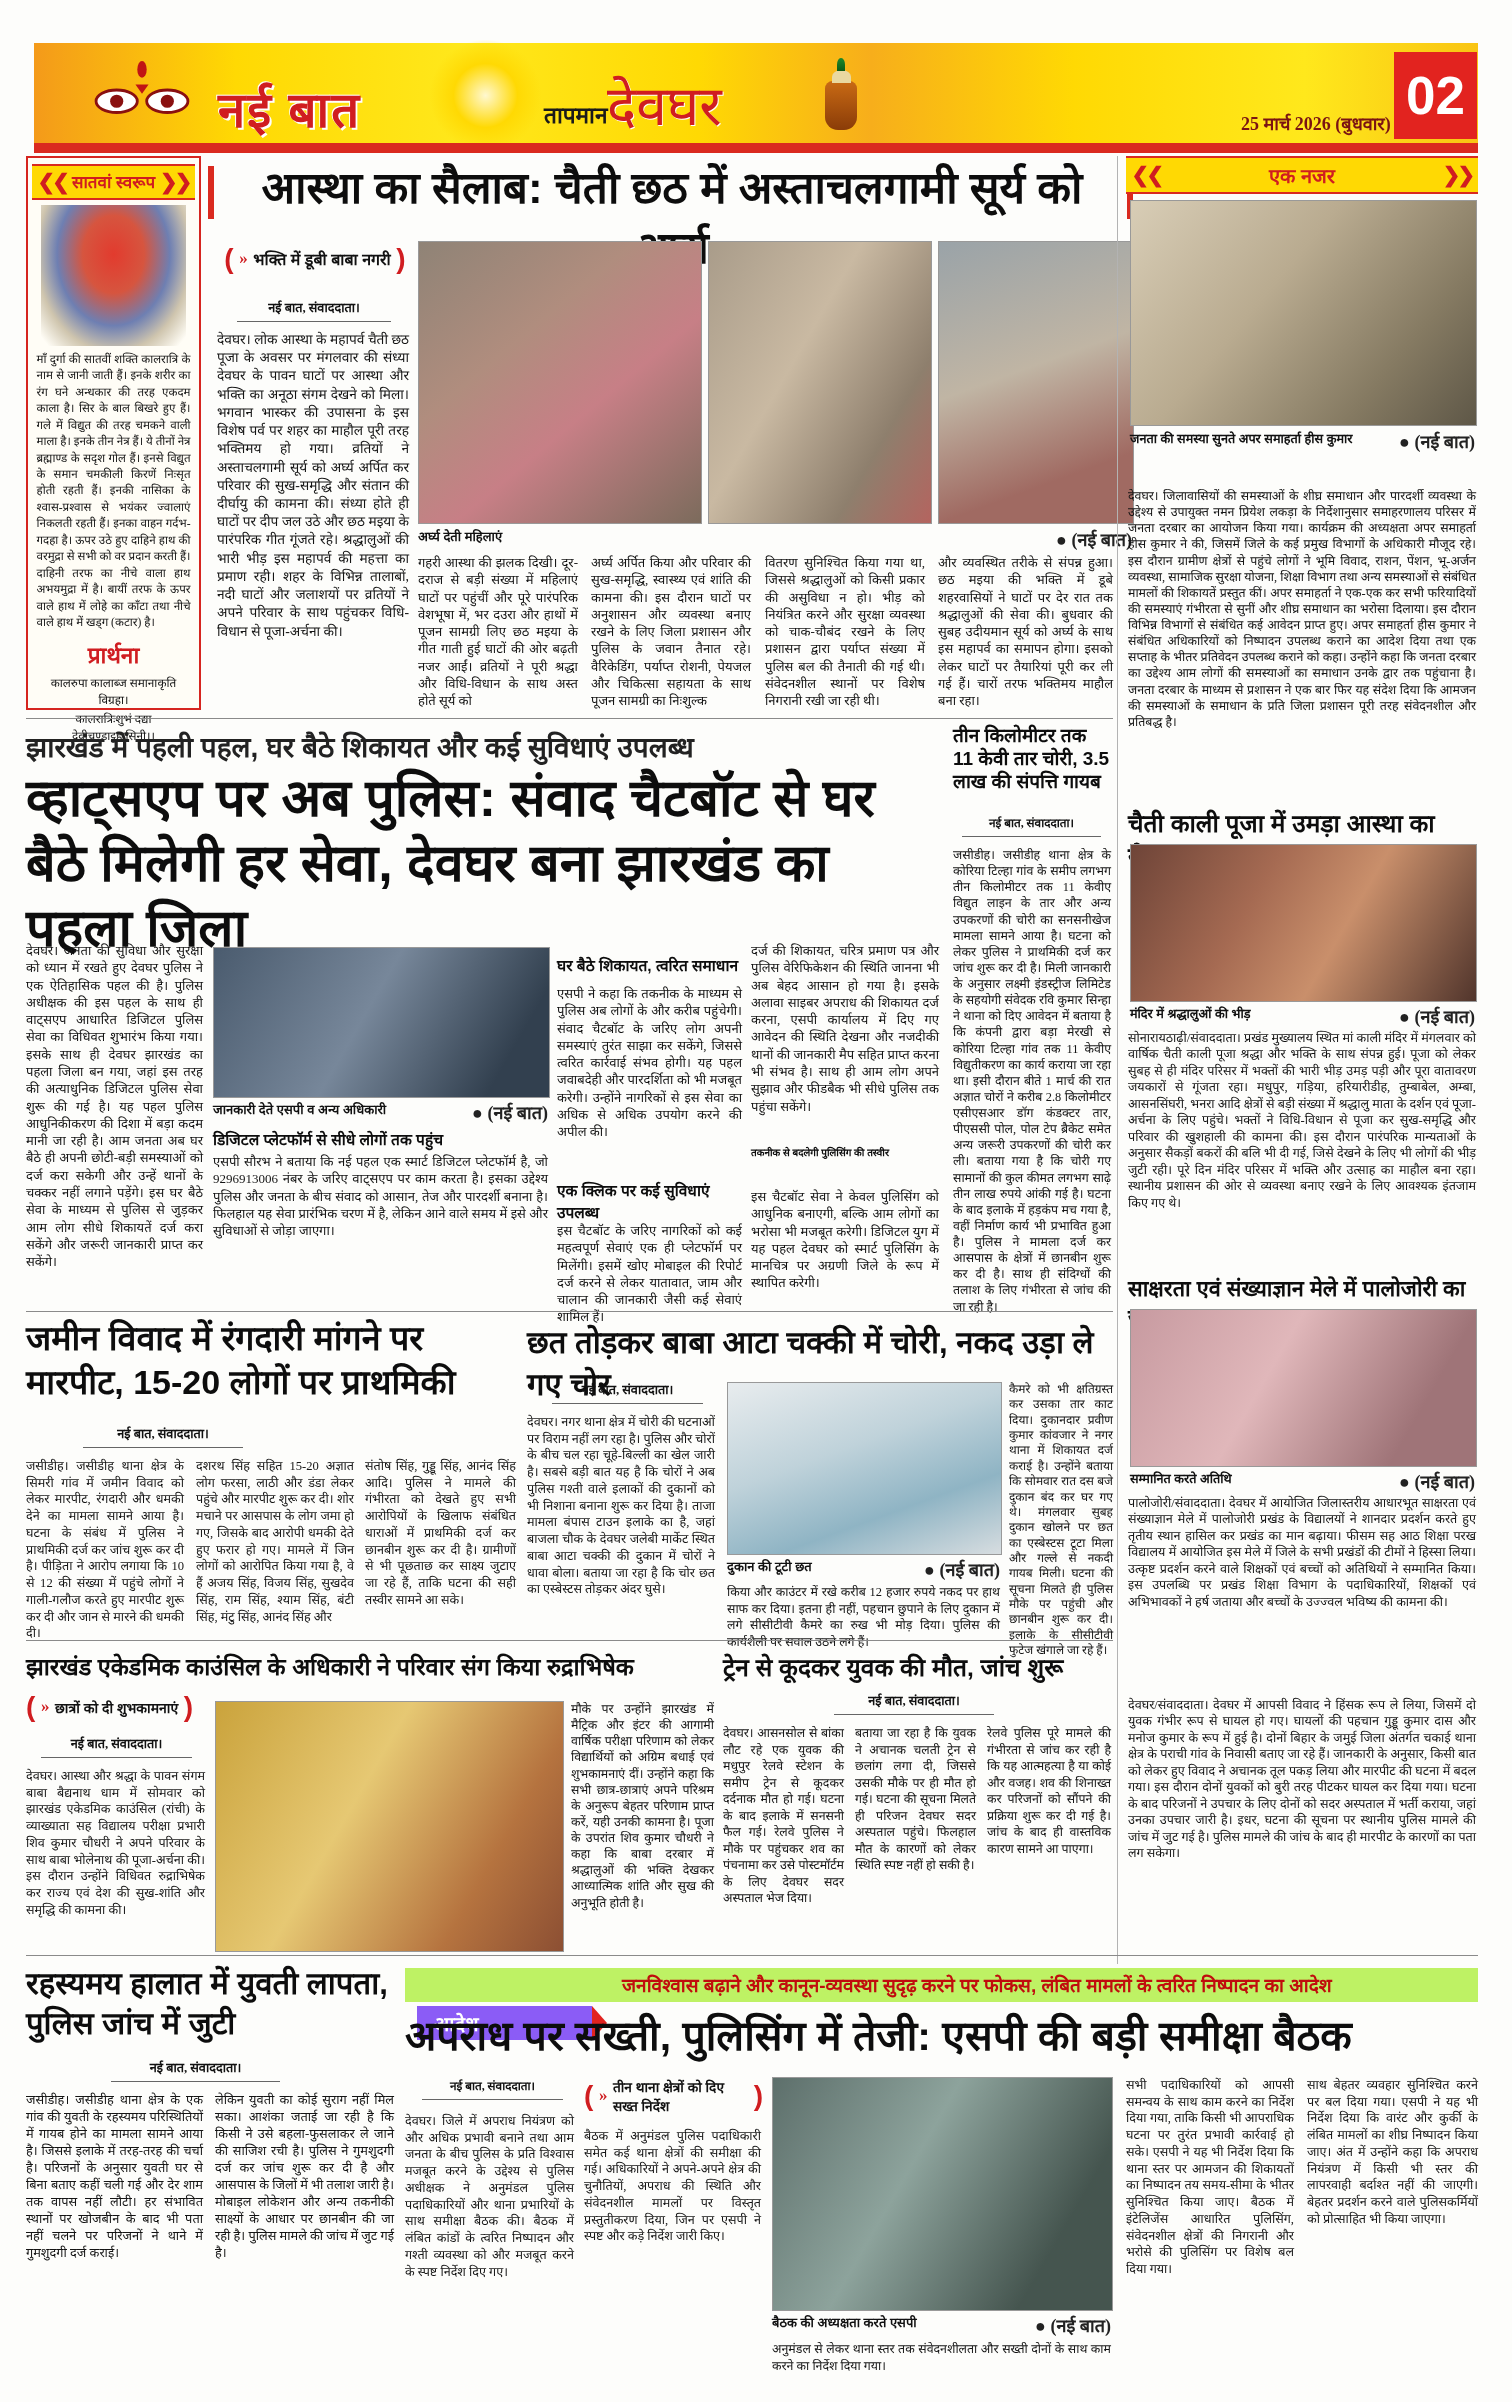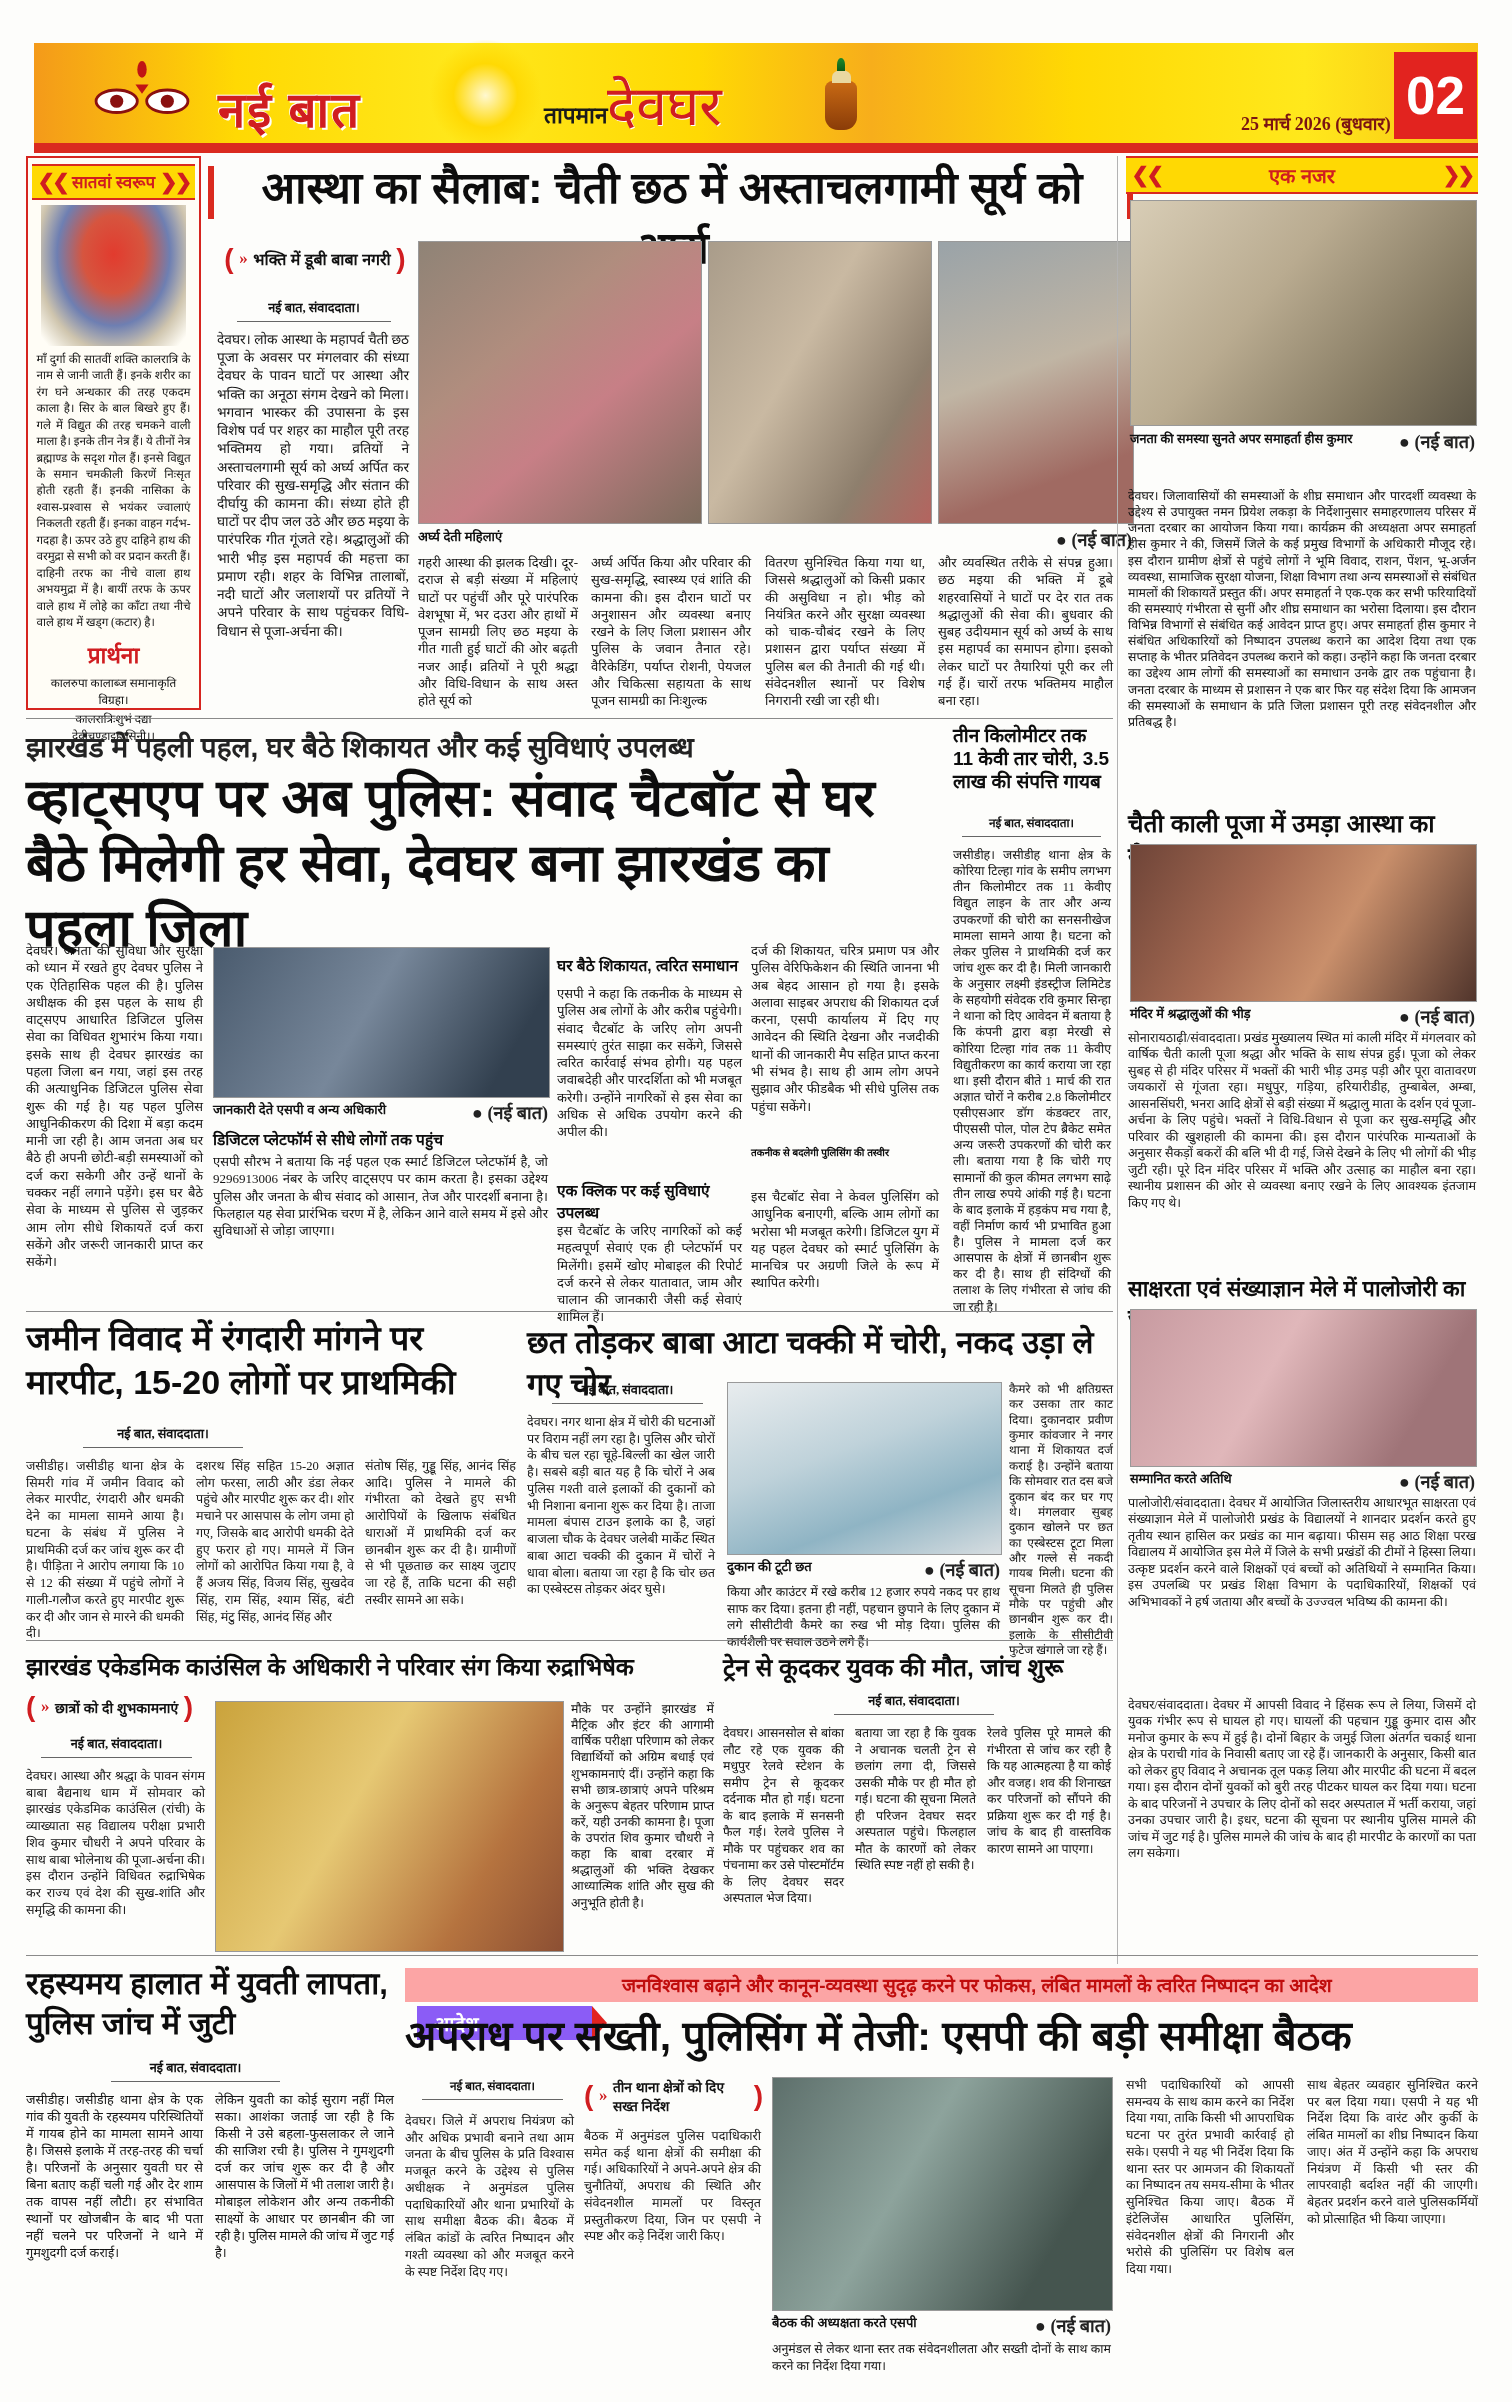--- a/index.html
+++ b/index.html
@@ -47,21 +47,21 @@
   .kickbox .brk{color:#d01d20;font-size:28px;font-weight:bold;font-family:"Liberation Sans",sans-serif;line-height:1;}
   .kickbox .arr{color:#d01d20;font-weight:bold;font-size:17px;}
   .kickbox .ktext{font-family:"Liberation Sans",sans-serif;font-weight:bold;font-size:16px;color:#111;}
   .vrule{background:#b3b3b3;width:0.9px;}
   .hrule{background:#8a8a8a;height:0.9px;}
   .sidebar{border:2.8px solid #d6251f;background:#fffdf6;}
   .goddess{background:radial-gradient(ellipse at 50% 35%,#e23b2e 0%,#d6553f 30%,#6e7fb2 55%,#cfc5ae 75%,#fffdf6 95%);}
   .prayer-h{color:#d01d20;font-family:"Liberation Sans",sans-serif;font-weight:bold;font-size:22.6px;text-align:center;}
   .order-label{background:#8b5cf6;color:#fff;font-family:"Liberation Sans",sans-serif;font-weight:bold;font-size:20px;display:flex;align-items:center;padding-left:17px;position:relative;margin-left:12px;}
   .order-label:after{content:"";position:absolute;right:-15px;top:0;border-top:17px solid transparent;border-bottom:17px solid transparent;border-left:15px solid #e2231f;}
-  .ybanner{background:#fca5a5;display:flex;align-items:center;}
+  .ybanner{background:#bef264;display:flex;align-items:center;}
   .ybanner .ytext{color:#c00d0d;font-family:"Liberation Sans",sans-serif;font-weight:bold;font-size:19px;padding-left:217px;}
   .redbar{background:#da2a1f;width:5.6px;}
 </style>
 </head>
 <body>
 
 <div class="page">
 
   <header class="abs masthead">
     <svg class="abs" style="left:56px;top:17px;" width="104" height="60" viewBox="0 0 110 64">

